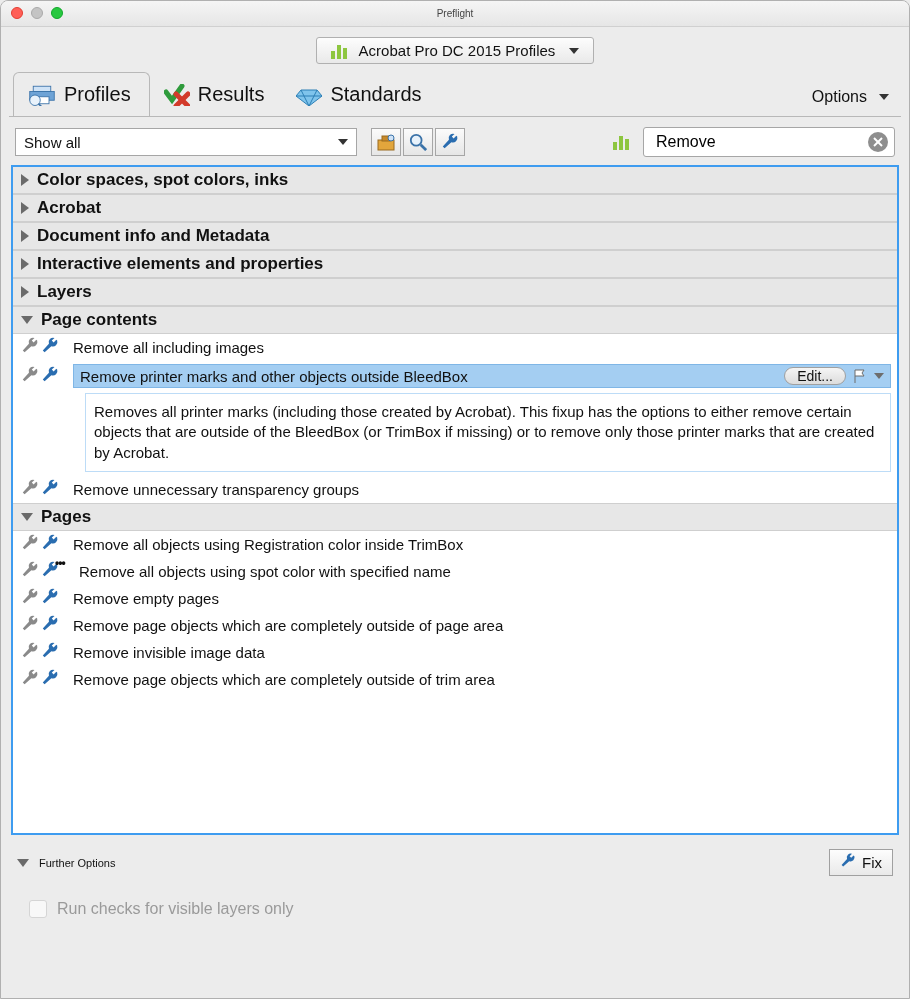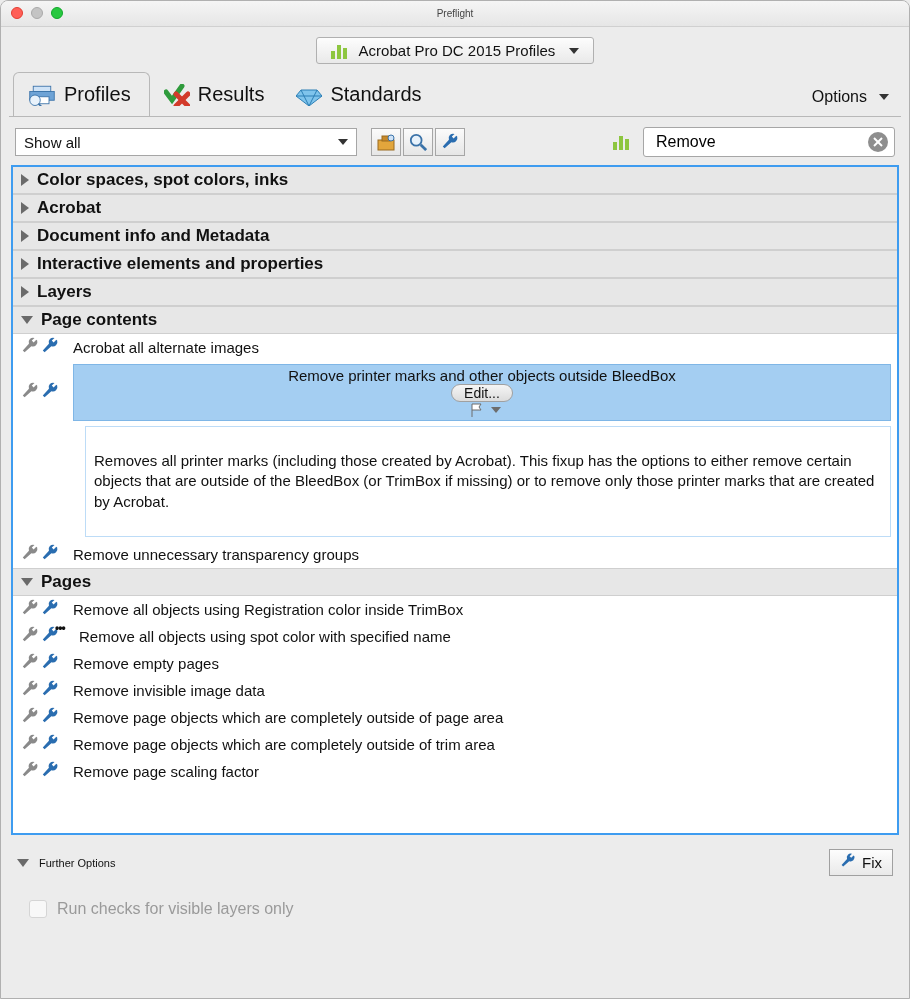--- a/index.html
+++ b/index.html
@@ -125,35 +125,34 @@
 }
 .item .icons{display:flex;gap:2px;align-items:center;width:46px;}
 .wrench-gray svg path{fill:#8a8a8a;}
 .wrench-blue svg path{fill:#2a6db0;}
 .item .label{flex:1;white-space:nowrap;overflow:hidden;text-overflow:ellipsis;}
 .dots{font-weight:bold;letter-spacing:-1px;font-size:12px;position:relative;top:-8px;left:-18px;width:0;}
 .selected-row{
   background:var(--selected);
   border:1px solid var(--selected-border);
   margin:0 4px 0 0;
-  flex-direction:column;
 }
 .selected-row .label{font-weight:normal;}
 .edit-pill{
   background:linear-gradient(#f5f5f5,#dcdcdc);
   border:1px solid #a0a0a0;border-radius:10px;
   padding:0 12px;font-size:14px;
 }
 .flag{margin-left:6px;display:flex;align-items:center;gap:2px;}
 .flag svg{width:16px;height:16px;}
 .desc-box{
   margin:2px 6px 4px 72px;
   border:1px solid #bddcf7;
   background:#fff;
-  padding:24px 8px;
+  padding:8px 8px;
   font-size:15px;line-height:1.35;
 }
 
 
 .further{padding:14px 16px 8px 16px;display:flex;align-items:center;}
 .further .tri{margin-right:10px;}
 .further-label{font-size:11px;}
 .fix-btn{
   margin-left:auto;
   display:flex;align-items:center;gap:6px;
@@ -297,21 +296,21 @@
 
   <div class="item">
     <span class="icons">
       <span class="wrench-gray"><svg viewBox="0 0 20 20" width="18" height="18">
             <path d="M18 4a5 5 0 0 1-6.5 6.2L4 17l-2-2 6.8-7.5A5 5 0 0 1 15 1l-3 3 2 2 3-3z"></path>
           </svg></span>
       <span class="wrench-blue"><svg viewBox="0 0 20 20" width="18" height="18">
             <path d="M18 4a5 5 0 0 1-6.5 6.2L4 17l-2-2 6.8-7.5A5 5 0 0 1 15 1l-3 3 2 2 3-3z"></path>
           </svg></span>
     </span>
-    <span class="label">Acrobat all alternate images</span>
+    <span class="label">Remove all including images</span>
   </div>
 
   <div class="item" style="padding-right:2px;">
     <span class="icons">
       <span class="wrench-gray"><svg viewBox="0 0 20 20" width="18" height="18">
             <path d="M18 4a5 5 0 0 1-6.5 6.2L4 17l-2-2 6.8-7.5A5 5 0 0 1 15 1l-3 3 2 2 3-3z"></path>
           </svg></span>
       <span class="wrench-blue"><svg viewBox="0 0 20 20" width="18" height="18">
             <path d="M18 4a5 5 0 0 1-6.5 6.2L4 17l-2-2 6.8-7.5A5 5 0 0 1 15 1l-3 3 2 2 3-3z"></path>
           </svg></span>
@@ -382,54 +381,43 @@
   </div>
   <div class="item">
     <span class="icons">
       <span class="wrench-gray"><svg viewBox="0 0 20 20" width="18" height="18">
             <path d="M18 4a5 5 0 0 1-6.5 6.2L4 17l-2-2 6.8-7.5A5 5 0 0 1 15 1l-3 3 2 2 3-3z"></path>
           </svg></span>
       <span class="wrench-blue"><svg viewBox="0 0 20 20" width="18" height="18">
             <path d="M18 4a5 5 0 0 1-6.5 6.2L4 17l-2-2 6.8-7.5A5 5 0 0 1 15 1l-3 3 2 2 3-3z"></path>
           </svg></span>
     </span>
+    <span class="label">Remove page objects which are completely outside of page area</span>
+  </div>
+  <div class="item">
+    <span class="icons">
+      <span class="wrench-gray"><svg viewBox="0 0 20 20" width="18" height="18">
+            <path d="M18 4a5 5 0 0 1-6.5 6.2L4 17l-2-2 6.8-7.5A5 5 0 0 1 15 1l-3 3 2 2 3-3z"></path>
+          </svg></span>
+      <span class="wrench-blue"><svg viewBox="0 0 20 20" width="18" height="18">
+            <path d="M18 4a5 5 0 0 1-6.5 6.2L4 17l-2-2 6.8-7.5A5 5 0 0 1 15 1l-3 3 2 2 3-3z"></path>
+          </svg></span>
+    </span>
     <span class="label">Remove invisible image data</span>
   </div>
   <div class="item">
     <span class="icons">
       <span class="wrench-gray"><svg viewBox="0 0 20 20" width="18" height="18">
             <path d="M18 4a5 5 0 0 1-6.5 6.2L4 17l-2-2 6.8-7.5A5 5 0 0 1 15 1l-3 3 2 2 3-3z"></path>
           </svg></span>
       <span class="wrench-blue"><svg viewBox="0 0 20 20" width="18" height="18">
             <path d="M18 4a5 5 0 0 1-6.5 6.2L4 17l-2-2 6.8-7.5A5 5 0 0 1 15 1l-3 3 2 2 3-3z"></path>
           </svg></span>
     </span>
-    <span class="label">Remove page objects which are completely outside of page area</span>
-  </div>
-  <div class="item">
-    <span class="icons">
-      <span class="wrench-gray"><svg viewBox="0 0 20 20" width="18" height="18">
-            <path d="M18 4a5 5 0 0 1-6.5 6.2L4 17l-2-2 6.8-7.5A5 5 0 0 1 15 1l-3 3 2 2 3-3z"></path>
-          </svg></span>
-      <span class="wrench-blue"><svg viewBox="0 0 20 20" width="18" height="18">
-            <path d="M18 4a5 5 0 0 1-6.5 6.2L4 17l-2-2 6.8-7.5A5 5 0 0 1 15 1l-3 3 2 2 3-3z"></path>
-          </svg></span>
-    </span>
     <span class="label">Remove page objects which are completely outside of trim area</span>
-  </div>
-  <div class="item">
-    <span class="icons">
-      <span class="wrench-gray"><svg viewBox="0 0 20 20" width="18" height="18">
-            <path d="M18 4a5 5 0 0 1-6.5 6.2L4 17l-2-2 6.8-7.5A5 5 0 0 1 15 1l-3 3 2 2 3-3z"></path>
-          </svg></span>
-      <span class="wrench-blue"><svg viewBox="0 0 20 20" width="18" height="18">
-            <path d="M18 4a5 5 0 0 1-6.5 6.2L4 17l-2-2 6.8-7.5A5 5 0 0 1 15 1l-3 3 2 2 3-3z"></path>
-          </svg></span>
-    </span>
-    <span class="label">Remove page scaling factor</span>
   </div>
 
 </div>
 
 <div class="further">
   <span class="tri down"></span>
   <span class="further-label">Further Options</span>
   <div class="fix-btn">
     <span class="wrench-blue"><svg viewBox="0 0 20 20" width="16" height="16">
           <path d="M18 4a5 5 0 0 1-6.5 6.2L4 17l-2-2 6.8-7.5A5 5 0 0 1 15 1l-3 3 2 2 3-3z"></path>

